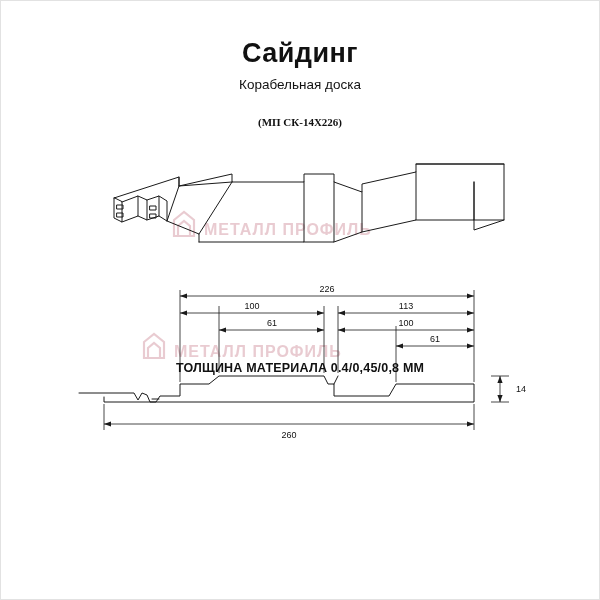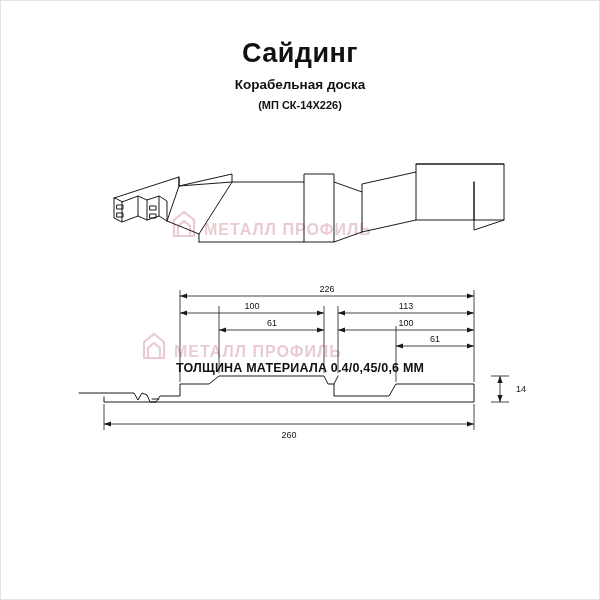--- a/index.html
+++ b/index.html
@@ -39,31 +39,32 @@
   .title {
     font-size: 27px;
     font-weight: bold;
     letter-spacing: 0.5px;
     color: #111111;
     margin: 0;
     line-height: 1.15;
   }
   .subtitle {
     font-size: 13.5px;
-    font-weight: bold;
+    font-weight: normal;
     color: #111111;
     margin: 8px 0 0 0;
     line-height: 1.2;
   }
   .code {
     font-size: 11px;
     font-weight: bold;
     color: #111111;
-    margin: 6px 0 0 0;
+    margin: 23px 0 0 0;
     line-height: 1.2;
+    font-family: Liberation Serif, serif;
   }
   .footer {
     position: absolute;
     left: 0;
     bottom: 48px;
     width: 600px;
     text-align: center;
   }
   .footer-text {
     font-size: 12.5px;
@@ -212,16 +213,16 @@
         <text class="dimtext" x="402" y="196" text-anchor="middle">100</text>
         <text class="dimtext" x="431" y="212" text-anchor="middle">61</text>
         <text class="dimtext" x="512" y="262" text-anchor="start">14</text>
         <text class="dimtext" x="285" y="308" text-anchor="middle">260</text>
       </g>
 
     </svg>
   </div>
 
   <div class="footer">
-    <span class="footer-text">ТОЛЩИНА МАТЕРИАЛА 0.4/0,45/0,6 ММ</span>
+    <span class="footer-text">ТОЛЩИНА МАТЕРИАЛА 0.4/0,45/0,8 ММ</span>
   </div>
 
 </div>
 
 </body></html>

